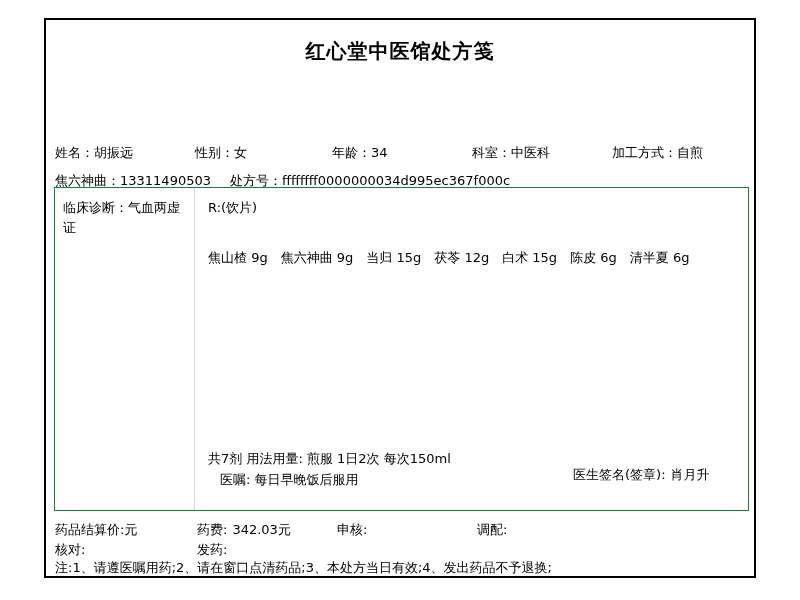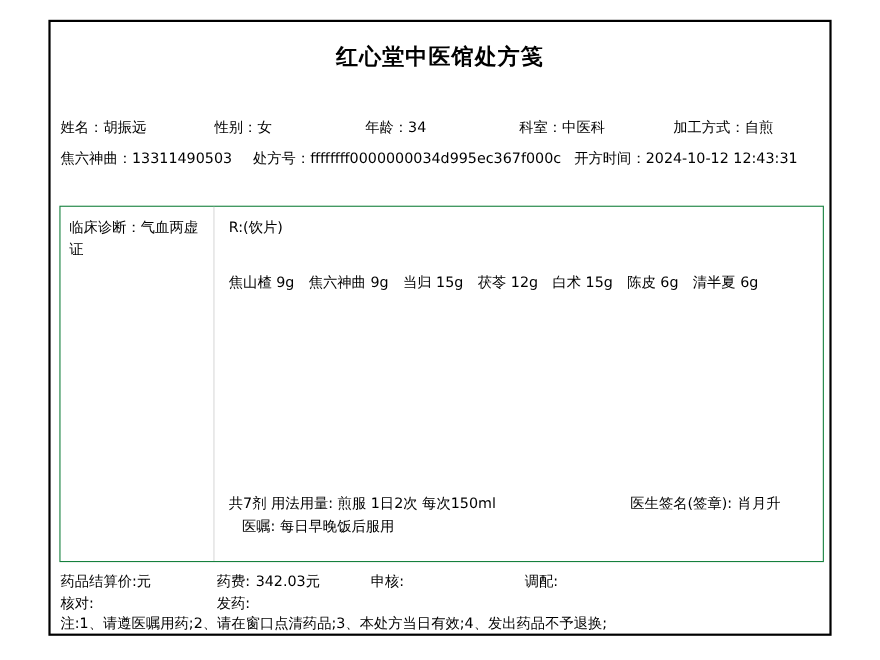--- a/index.html
+++ b/index.html
@@ -6,39 +6,39 @@
   html,body { width:800px; height:600px; background:#fff; overflow:hidden; }
   body { font-family:"DejaVu Sans","Liberation Sans",sans-serif; color:#000; position:relative; font-size:13px; }
   .page {
     position:absolute; left:44px; top:18px; width:712px; height:560px;
     border:2px solid #000; background:#fff;
   }
   .title {
     position:absolute; top:18px; left:0; width:100%;
     text-align:center; font-size:20px; font-weight:bold; letter-spacing:1px;
   }
-  .fld { position:absolute; white-space:nowrap; line-height:16px; }
+  .fld { position:absolute; white-space:nowrap; line-height:16px;margin-top:36px; }
   .row1 { top:89px; }
   .row2 { top:117px; }
   .rx-table {
     position:absolute; left:8px; top:167px; width:695px; height:324px;
     border:1px solid #15803d;
   }
   .diag-cell {
     position:absolute; left:0; top:0; width:140px; height:100%;
     border-right:1px solid #d9d9d9; padding:10px 8px; line-height:20px;
   }
   .rx-el { position:absolute; white-space:nowrap; line-height:17px; }
   .herb-lines { position:absolute; left:153px; top:61px; }
   .herb-line { white-space:nowrap; line-height:17px; margin-bottom:30px; }
   .herb { margin-right:13px; }
   .usage { left:153px; top:261px; line-height:20px; }
   .advice { left:153px; top:282px; line-height:20px;margin-left:12px; }
   .doctor-sign {
-    position:absolute; left:518px; top:261px; width:172px;
+    position:absolute; left:518px; top:277px; width:172px;
     white-space:normal; line-height:20px;
   }
   .foot { position:absolute; white-space:nowrap; line-height:17px; }
   .footA { top:501px; }
   .footB { top:521px; }
   .footC { top:539px; }
   .v-sp { margin-left:5px; }
 </style>
 </head>
 <body>
@@ -48,21 +48,20 @@
   <div class="title">红心堂中医馆处方笺</div>
 
   <div class="fld row1" style="left:9px"><span>姓名：</span><span>胡振远</span></div>
   <div class="fld row1" style="left:149px"><span>性别：</span><span>女</span></div>
   <div class="fld row1" style="left:286px"><span>年龄：</span><span>34</span></div>
   <div class="fld row1" style="left:426px"><span>科室：</span><span>中医科</span></div>
   <div class="fld row1" style="left:566px"><span>加工方式：</span><span>自煎</span></div>
 
   <div class="fld row2" style="left:9px"><span>焦六神曲：</span><span>13311490503</span></div>
   <div class="fld row2" style="left:184px"><span>处方号：</span><span>ffffffff0000000034d995ec367f000c</span></div>
-  <div class="fld row2" style="left:476px"><span>开方时间：</span><span>2024-10-12 12:43:31</span></div>
 
   <div class="rx-table">
     <div class="diag-cell"><span>临床诊断：</span><span>气血两虚证</span></div>
 
     <div class="rx-el" style="left:153px; top:11px">R:(饮片)</div>
 
     <div class="herb-lines">
         <div class="herb-line"><span class="herb">焦山楂 9g</span><span class="herb">焦六神曲 9g</span><span class="herb">当归 15g</span><span class="herb">茯苓 12g</span><span class="herb">白术 15g</span><span class="herb">陈皮 6g</span><span class="herb">清半夏 6g</span></div>
       </div>
 

